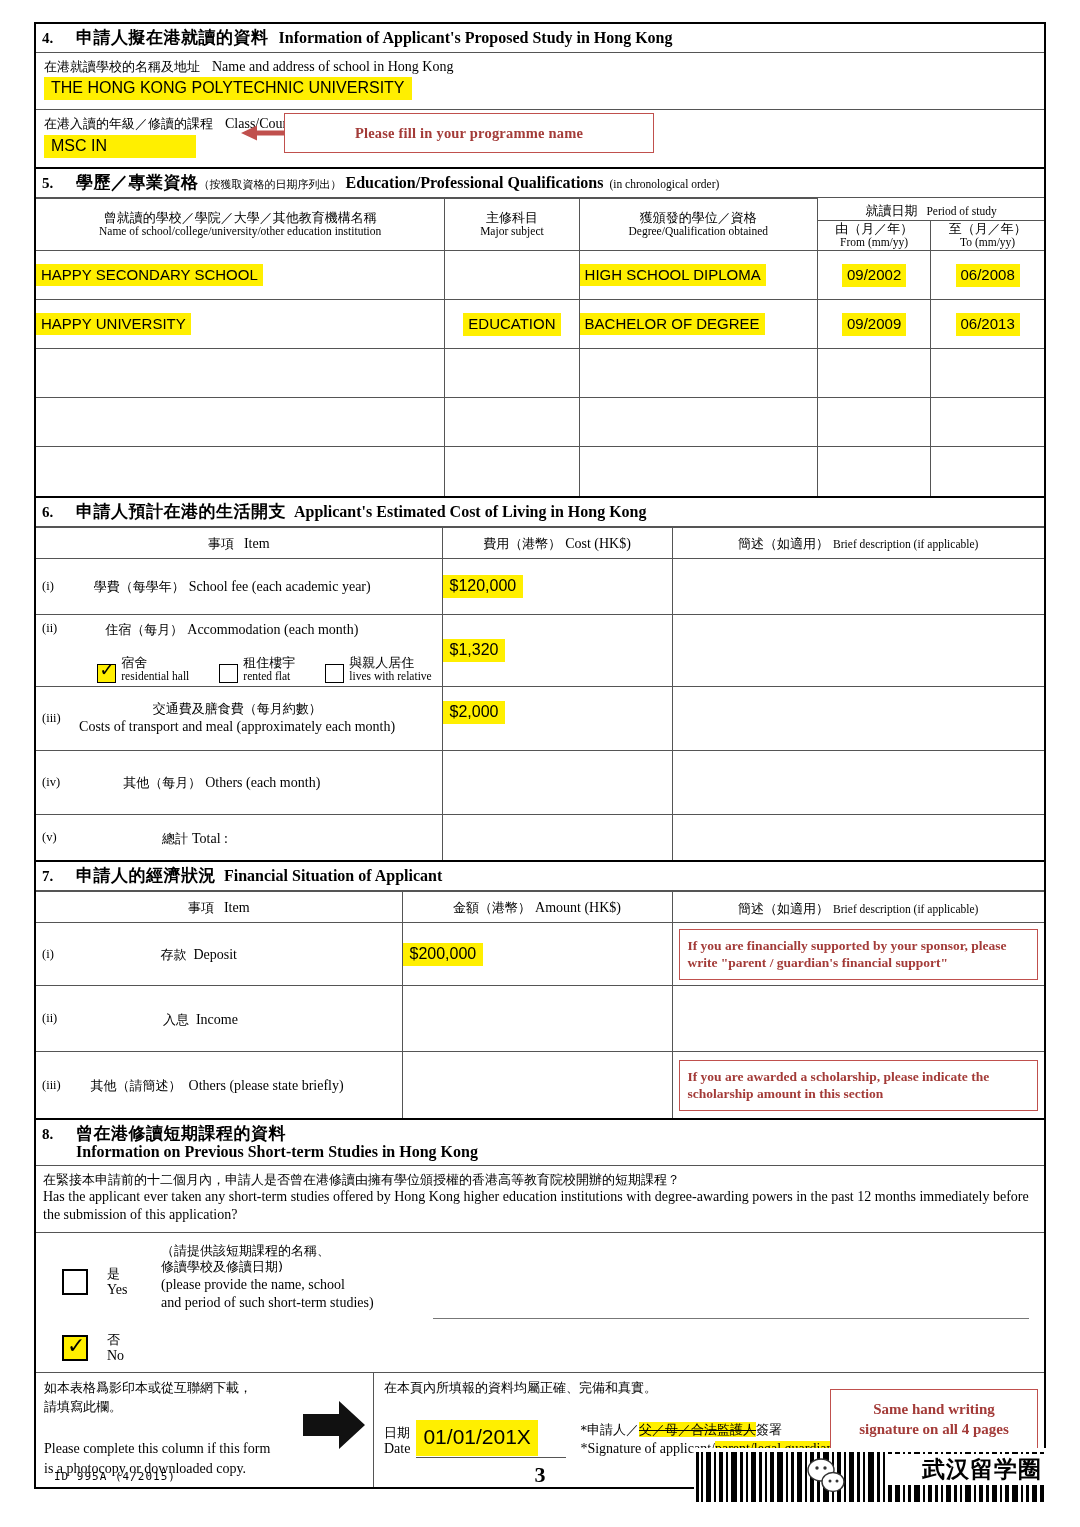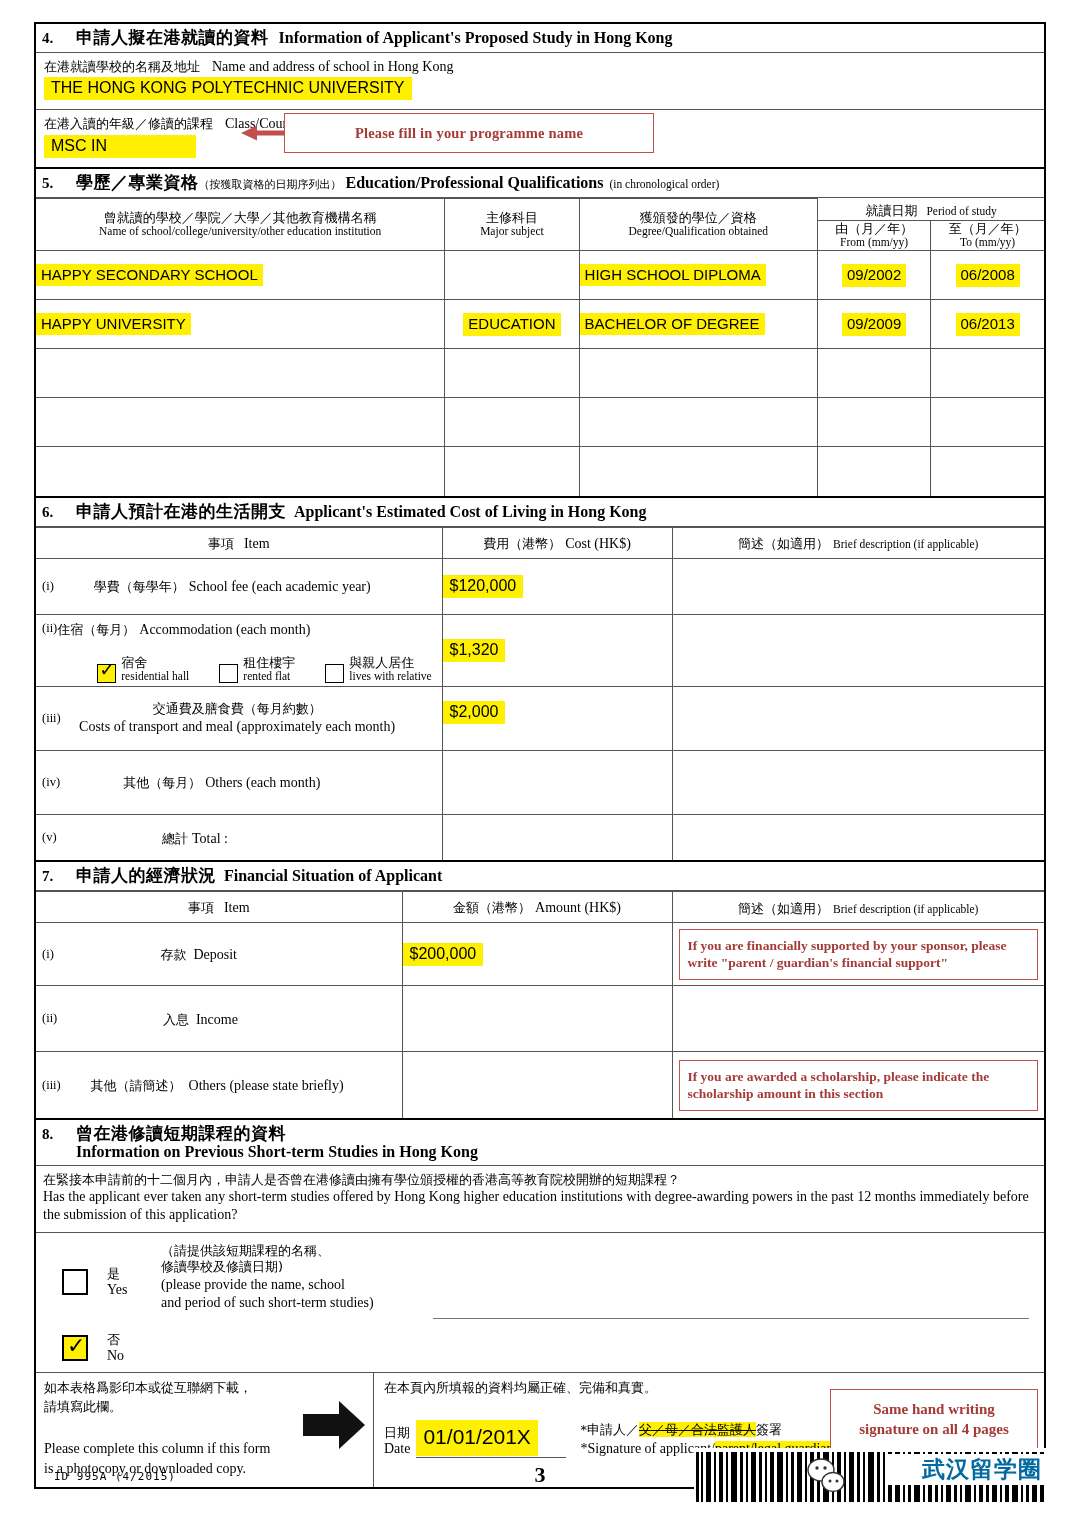--- a/index.html
+++ b/index.html
@@ -135,21 +135,21 @@
   }
   .pageno {
     position:absolute; left:0; right:0; top:14px; text-align:center;
     font-size:22px; font-weight:bold;
   }
   .barcode { position:absolute; right:0; top:0; width:352px; height:58px; }
   .bc-wrap { position:relative; width:352px; height:58px; }
   .wm {
     position:absolute; right:2px; top:6px;
     font-family:"DejaVu Sans", sans-serif; font-size:23px; font-weight:bold;
-    color:#0369a1; letter-spacing:1px; line-height:1;
+    color:#000000; letter-spacing:1px; line-height:1;
     background:#fff; padding:4px 2px 4px 34px;
   }
   .wm-bubble { position:absolute; right:196px; top:8px; width:46px; height:40px; }
 </style>
 </head>
 <body>
 
 <div class="page">
 
   <div class="frame">
@@ -331,21 +331,21 @@
           <span class="fill">$120,000</span>
         </td>
         <td style="border-right:none"></td>
       </tr>
 
       <tr>
         <td style="border-left:none;height:72px">
           <div style="display:flex;height:100%">
             <span class="rn" style="padding-top:6px">(ii)</span>
             <div style="flex:1;padding-top:5px">
-              <div style="">
+              <div style="padding-left:48px">
                 <span class="t-zh">住宿（每月）</span>
                 <span class="t-en">Accommodation (each month)</span>
               </div>
               <div class="cbset">
                 <div class="cb-item">
                   <span class="cbox on"></span>
                   <span class="cb-lbl">
                     <span class="t-zh" style="display:block">宿舍</span>
                     <span class="t-en-s" style="display:block">residential hall</span>
                   </span>

